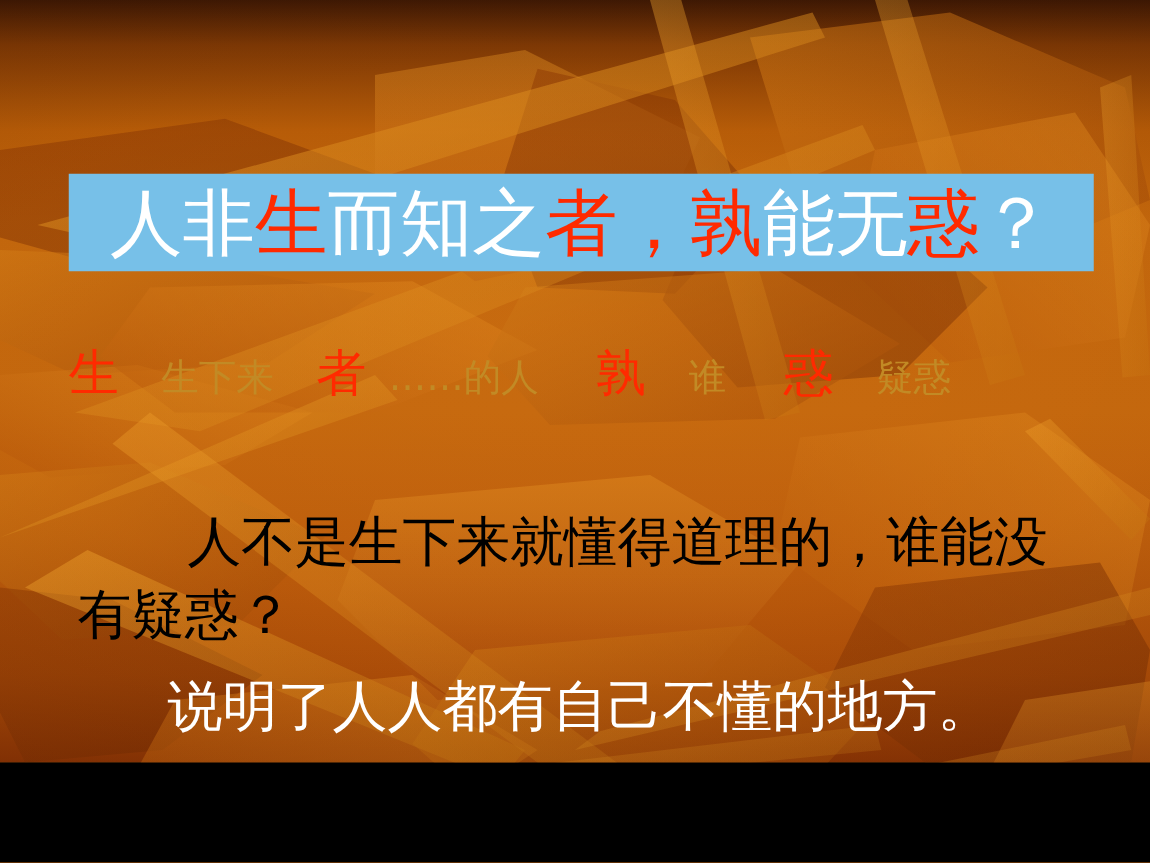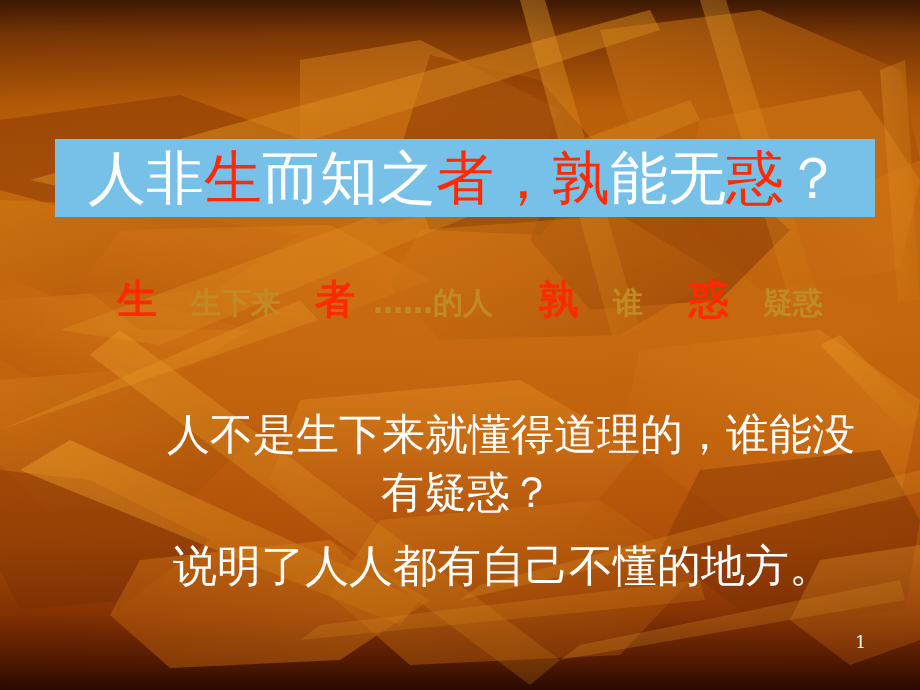--- a/index.html
+++ b/index.html
@@ -3,25 +3,24 @@
 <meta charset="utf-8">
 <style>
   html, body {
     margin: 0;
     padding: 0;
     background: #000;
   }
   #slide {
     position: relative;
     width: 920px;
-    height: 690px;
+    height: 610px;
     overflow: hidden;
     font-family: "DejaVu Serif", "Liberation Serif", serif;
     background: #C2630C;
-    text-align: center;
   }
 
   
   .bg-base {
     position: absolute;
     inset: 0;
     background:
       linear-gradient(to bottom,
         #3a1603 0px,
         #7a3604 36px,
@@ -76,41 +75,40 @@
   
   .anno-row {
     position: absolute;
     left: 55px;
     top: 276px;
     width: 830px;
     height: 46px;
     white-space: nowrap;
     font-family: "DejaVu Sans", "Liberation Sans", sans-serif;
     line-height: 46px;
-    font-weight: bold;
   }
   .anno-key {
     color: #FF2A00;
     font-size: 40px;
   }
   .anno-val {
     color: #C28A25;
     font-size: 30px;
   }
   .anno-gap-s { display: inline-block; width: 18px; }
   .anno-gap-m { display: inline-block; width: 34px; }
   .anno-gap-l { display: inline-block; width: 46px; }
 
   
   .body-p1 {
     position: absolute;
     left: 62px;
     top: 405px;
     width: 810px;
-    color: #ffffff;
+    color: #000000;
     font-size: 43px;
     line-height: 58px;
     text-indent: 88px;
     font-family: "DejaVu Serif", "Liberation Serif", serif;
   }
   .body-p2 {
     position: absolute;
     left: 62px;
     top: 539px;
     width: 810px;

